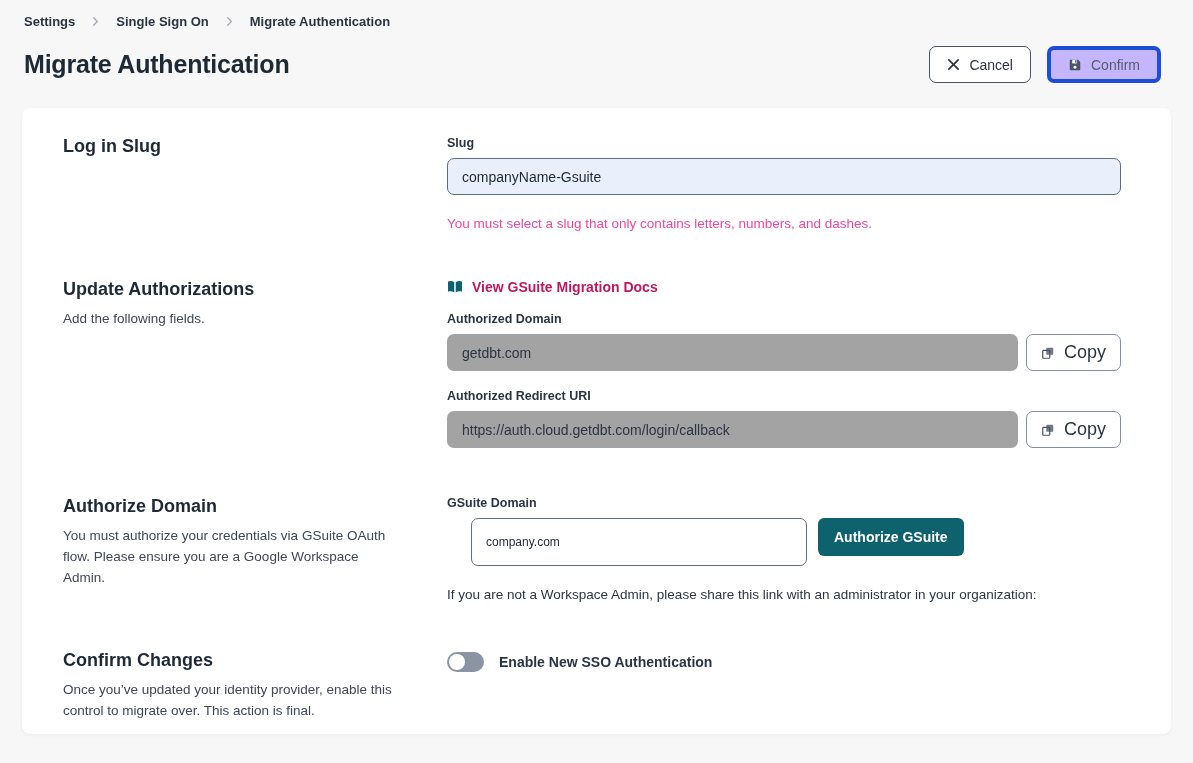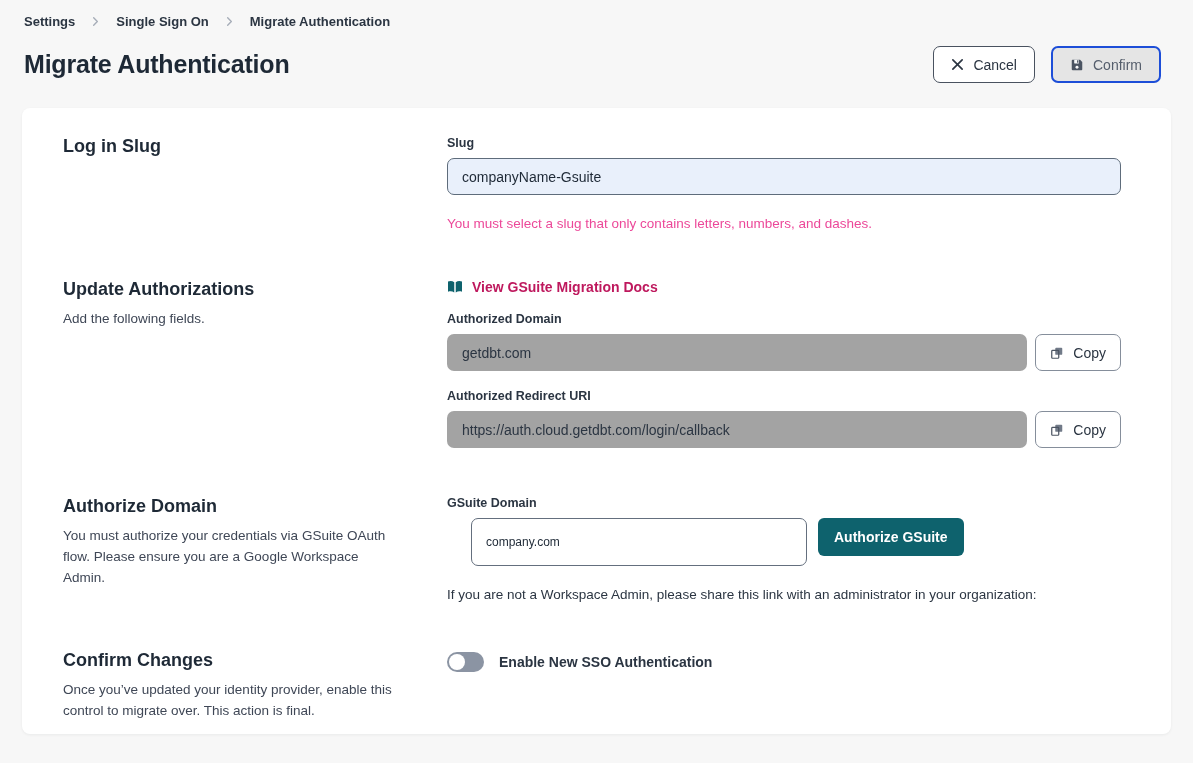--- a/index.html
+++ b/index.html
@@ -14,21 +14,21 @@
   .topbar { padding:14px 32px 0 24px; }
   .breadcrumb { display:flex; align-items:center; gap:15px; font-size:13px; font-weight:bold; color:#2b3542; }
   .crumb { cursor:pointer; }
   .crumb-sep { display:flex; align-items:center; }
   .title-row { display:flex; justify-content:space-between; align-items:center; margin-top:17px; }
   .page-title { font-size:25px; font-weight:bold; color:#1e2936; letter-spacing:-0.2px; }
   .hdr-buttons { display:flex; gap:16px; }
   .btn { display:inline-flex; align-items:center; gap:9px; height:37px; padding:0 17px;
          border-radius:7px; font-size:14px; font-family:inherit; cursor:pointer;justify-content:flex-end; }
   .btn-cancel { background:#ffffff; border:1px solid #49525f; color:#2b3542; }
-  .btn-confirm { background:#e5e5e5; border:2px solid #1d4ed8; color:#555e6c; }
+  .btn-confirm { background:#c4b5fd; border:4px solid #1d4ed8; color:#555e6c; }
   
   .card {
     margin:25px 22px 0; height:626px; overflow:hidden;
     background:#ffffff; border-radius:8px;
     box-shadow:0 1px 3px rgba(22,29,37,0.06);
     padding:28px 50px 0 41px;
   }
   .section { display:flex; margin-bottom:48px; }
   .sec-left { width:384px; flex-shrink:0; padding-right:44px; }
   .sec-heading { font-size:18px; font-weight:bold; margin:0 0 9px; color:#1e2936; }
@@ -43,21 +43,21 @@
     padding:0 14px; font-size:14px; color:#1e2936; outline:none;
   }
   .docs-link { display:inline-flex; align-items:center; gap:9px; color:#be185d;
                font-weight:bold; font-size:14px; margin-bottom:17px; cursor:pointer; text-decoration:none;justify-content:center; }
   .ro-row { display:flex; align-items:center; gap:8px; }
   .ro-row + .field-label { margin-top:18px; }
   .ro-field { flex:1; height:37px; background:#a3a3a3; border-radius:7px;
               display:flex; align-items:center; padding:0 15px; font-size:14px; color:#2b3542; }
   .copy-btn { height:37px; padding:0 14px; display:inline-flex; align-items:center; gap:9px;
               background:#ffffff; border:1px solid #858e9b; border-radius:7px;
-              font-size:14px; color:#2b3542; font-family:inherit; cursor:pointer; }
+              font-size:18px; color:#2b3542; font-family:inherit; cursor:pointer; }
   .domain-row { display:flex; gap:11px; align-items:stretch; }
   .domain-input { width:336px; height:48px; background:#fff; border:1px solid #646f7e;
                   border-radius:7px; padding:0 14px; font-size:12px; color:#1e2936; outline:none;margin-left:24px; }
   .authorize-btn { height:38px; padding:0 16px; background:#0e626d; color:#ffffff;
                    border:none; border-radius:6px; font-size:14px; font-weight:bold;
                    font-family:inherit; cursor:pointer; }
   .admin-note { font-size:13.5px; color:#2b3542; margin-top:21px; }
   .share-link-row { display:flex; align-items:center; gap:9px; margin-top:8px; }
   .share-link { color:#0e626d; font-weight:bold; font-size:13.5px; text-decoration:none; cursor:pointer; }
   .toggle-row { display:flex; align-items:center; gap:15px; margin-top:2px; }

